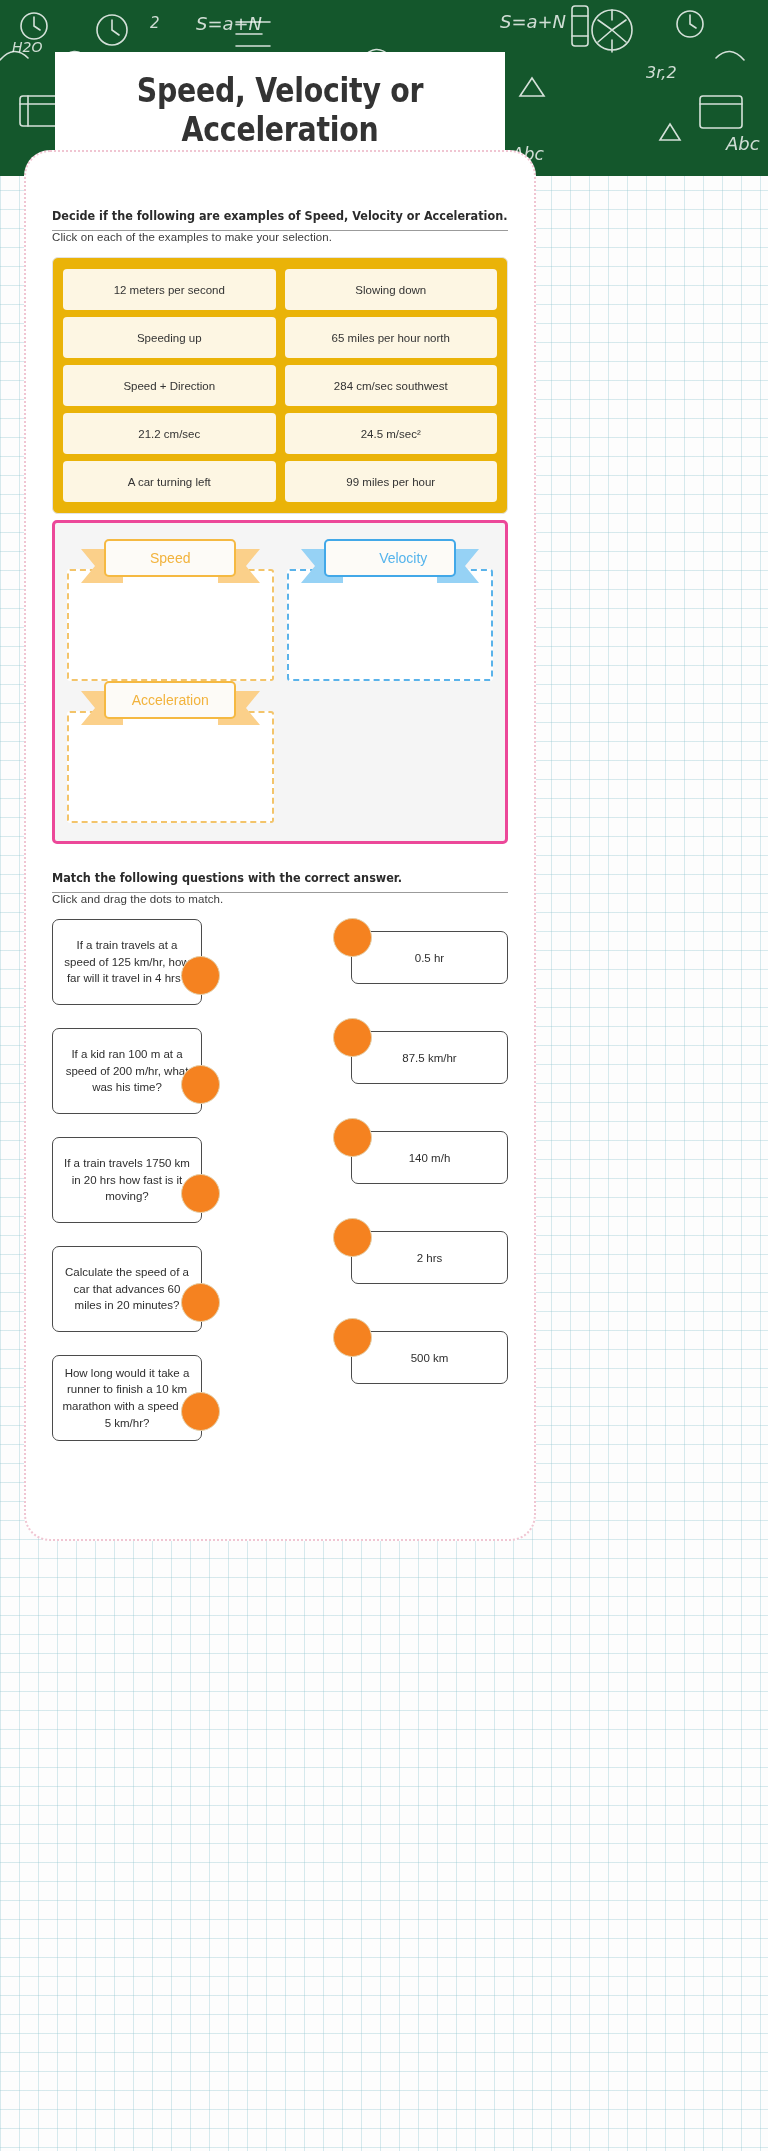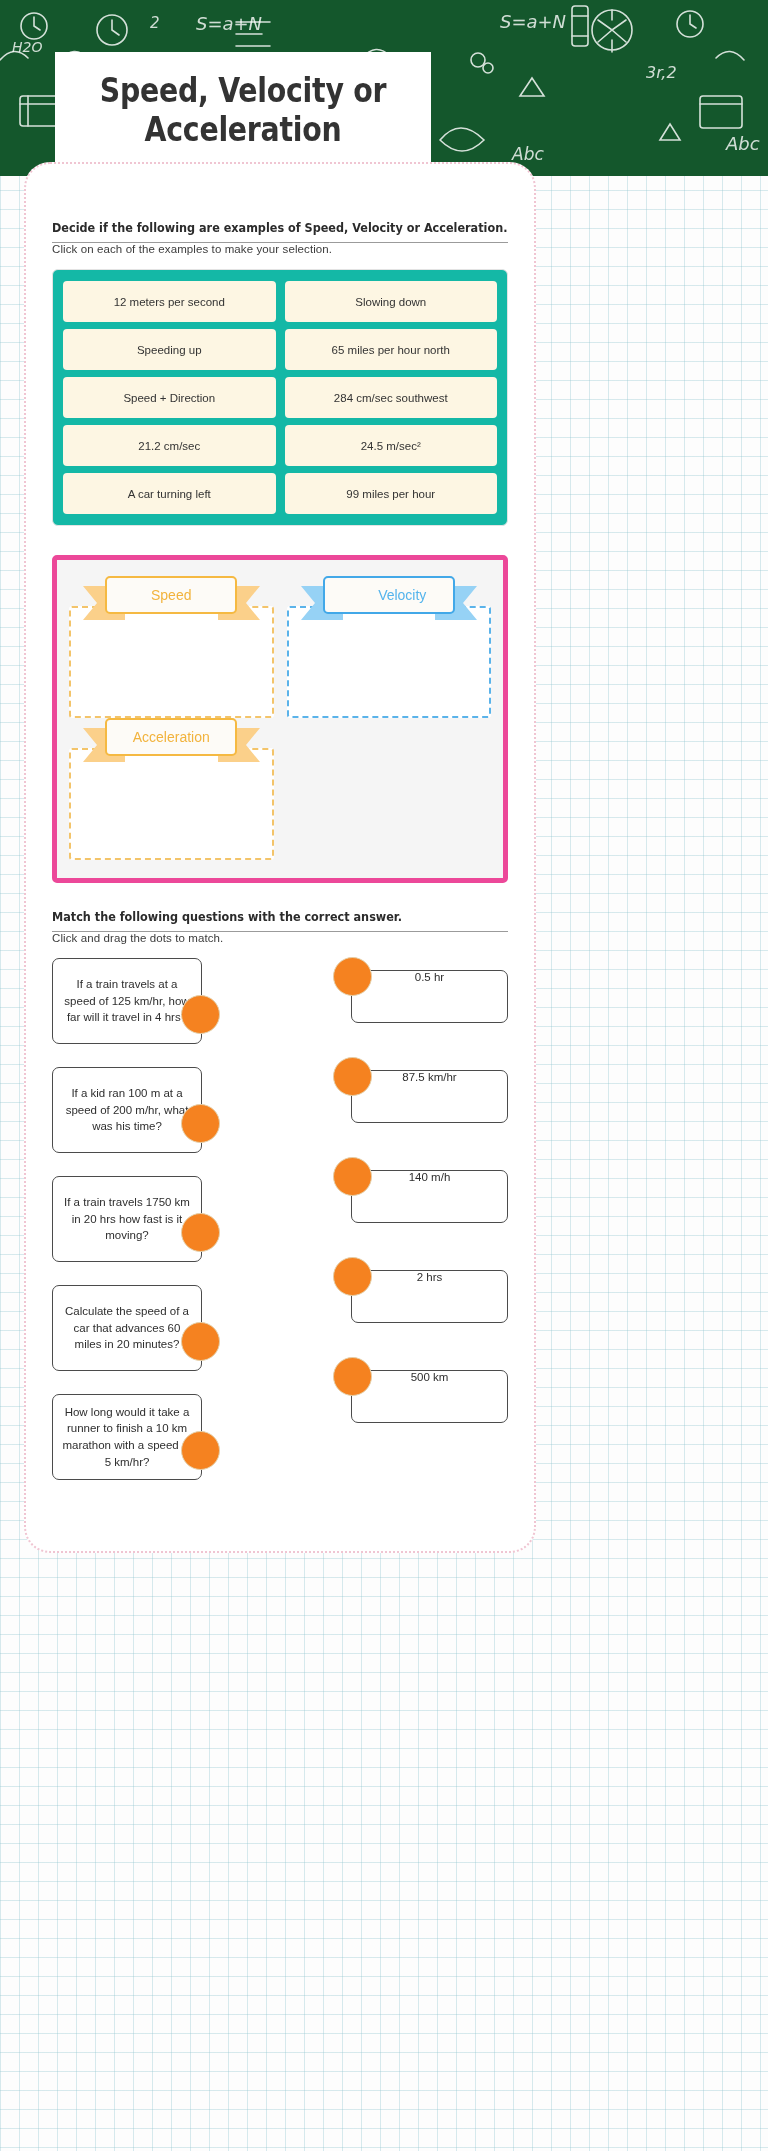--- a/index.html
+++ b/index.html
@@ -31,42 +31,42 @@
     width: 768px; height: 176px;
     background: #14572c;
     overflow: hidden;
   }
   .chalk-band svg { position: absolute; left: 0; top: 0; }
 
   
   .title-banner {
     position: absolute;
     left: 55px; top: 52px;
-    width: 376px; height: 118px;
+    width: 450px; height: 118px;
     background: #ffffff;
     display: flex;
     align-items: center;
     justify-content: center;
     z-index: 5;
   }
   .title-text {
     font-family: "DejaVu Sans", sans-serif;
     font-weight: bold;
     font-size: 33px;
     line-height: 1.18;
     color: #333333;
     text-align: center;
     letter-spacing: -0.3px;
     transform: scaleX(0.86);
   }
 
   
   .sheet {
     position: absolute;
-    left: 24px; top: 162px;
+    left: 24px; top: 150px;
     width: 512px;
     height: 1391px;
     background: #ffffff;
     border-radius: 26px;
     border: 2px dotted #f0c5d2;
     z-index: 6;
     padding: 56px 26px 20px 26px;
   }
 
   
@@ -88,21 +88,21 @@
     font-size: 11.5px;
     color: #3c3c3c;
     letter-spacing: 0.1px;
   }
 
   
   .examples-box {
     margin-top: 14px;
     border: 1px solid #e3e3e3;
     border-radius: 6px;
-    background: #14b8a6;
+    background: #eab308;
     padding: 11px 10px;
   }
   .examples-grid {
     display: grid;
     grid-template-columns: 1fr 1fr;
     gap: 7px 9px;
   }
   .example-card {
     background: #fdf6e3;
     border-radius: 4px;
@@ -112,23 +112,23 @@
     justify-content: center;
     font-size: 11.5px;
     color: #333333;
     text-align: center;
     padding: 0 6px;
     cursor: pointer;
   }
 
   
   .drop-panel {
-    margin-top: 29px;
+    margin-top: 6px;
     background: #f5f5f5;
-    border: 5px solid #ec4899;
+    border: 3px solid #ec4899;
     border-radius: 5px;
     padding: 16px 12px 18px 12px;
     position: relative;
   }
   .drop-row {
     display: flex;
     gap: 13px;
   }
   .drop-col { width: 222px; position: relative; }
 
@@ -199,20 +199,21 @@
     color: #2e2e2e;
     padding: 7px 9px;
   }
   .a-card {
     position: relative;
     height: 53px;
     border: 1px solid #4b4b4b;
     border-radius: 7px;
     background: #ffffff;
     display: flex;
+    align-items: center;
     justify-content: center;
     font-size: 11.5px;
     color: #2e2e2e;
   }
 
   .dot {
     position: absolute;
     width: 39px; height: 39px;
     border-radius: 50%;
     background: #f58220;

